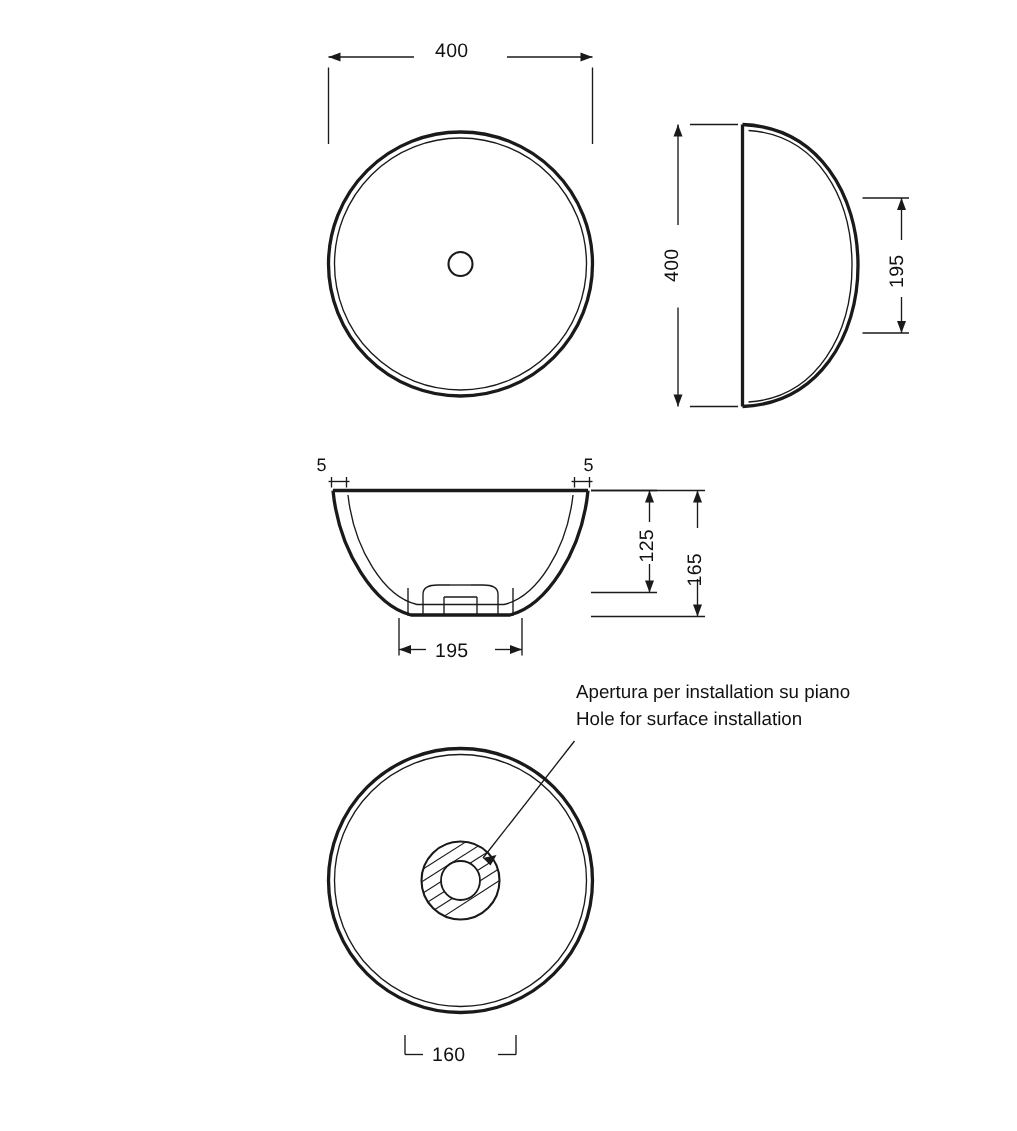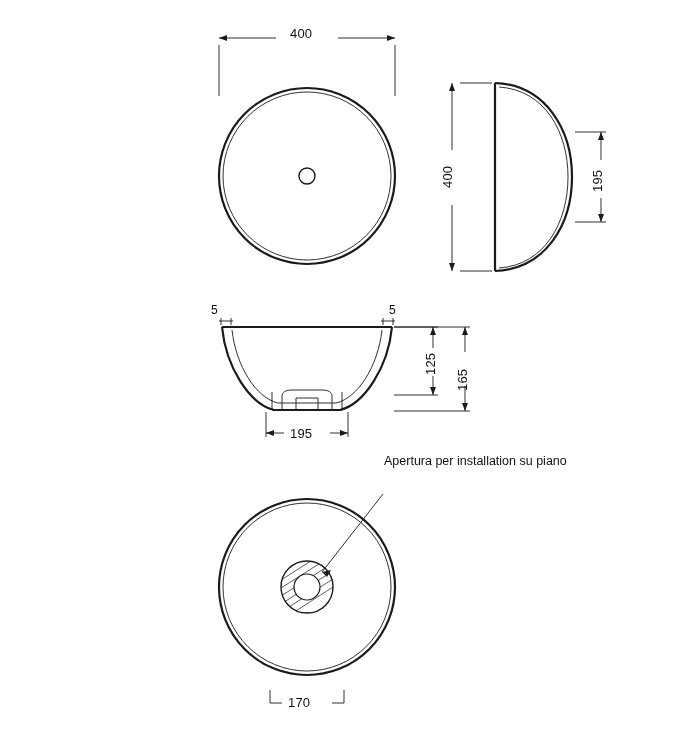--- a/index.html
+++ b/index.html
@@ -201,16 +201,17 @@
   <div class="dim-text small" style="left:389px; top:303px;">5</div>
 
   <div class="dim-text rot90" style="left:423px; top:375px;">125</div>
 
   <div class="dim-text rot90" style="left:455px; top:391px;">165</div>
 
   <div class="dim-text" style="left:290px; top:426px;">195</div>
 
   <div class="note-text" style="left:384px; top:453px;">Apertura per installation su piano</div>
 
-
-  <div class="dim-text" style="left:288px; top:695px;">170</div>
+  <div class="note-text" style="left:384px; top:471px;">Hole for surface installation</div>
+
+  <div class="dim-text" style="left:288px; top:695px;">160</div>
 
 </div>
 
 </body></html>

